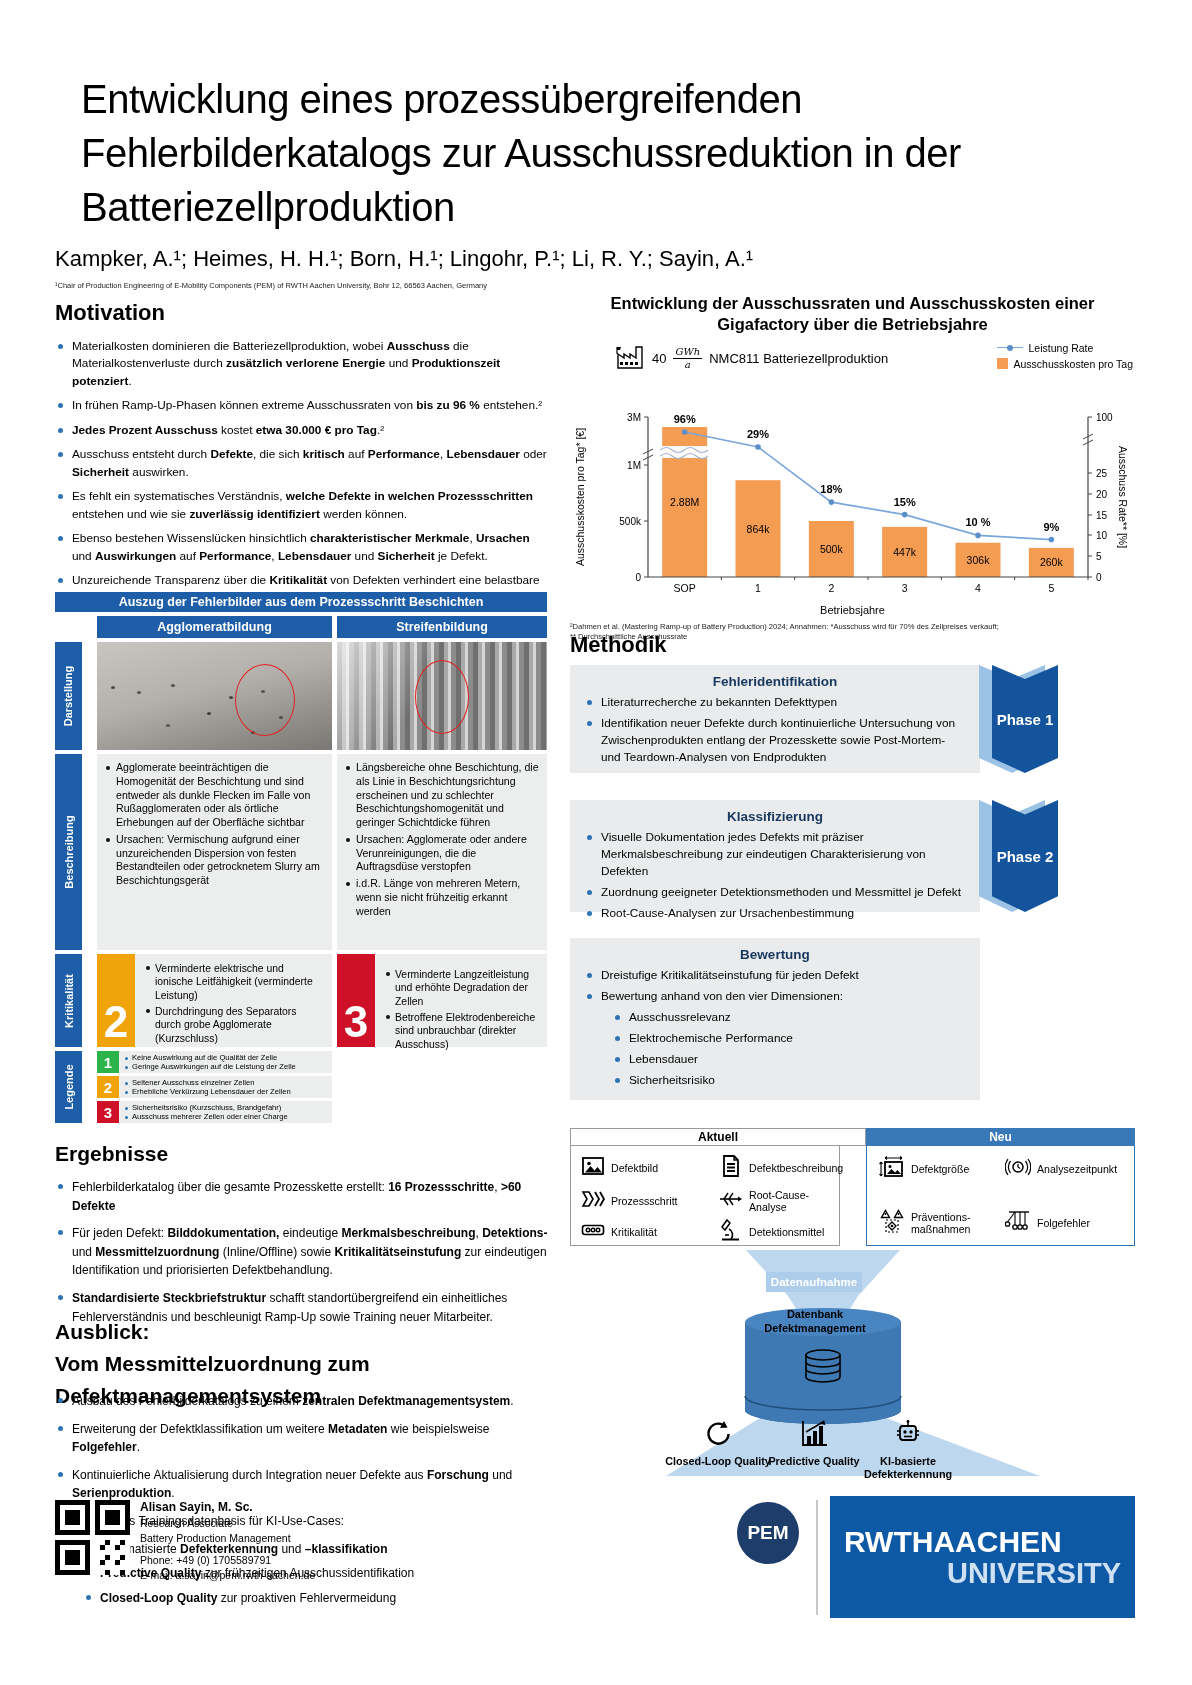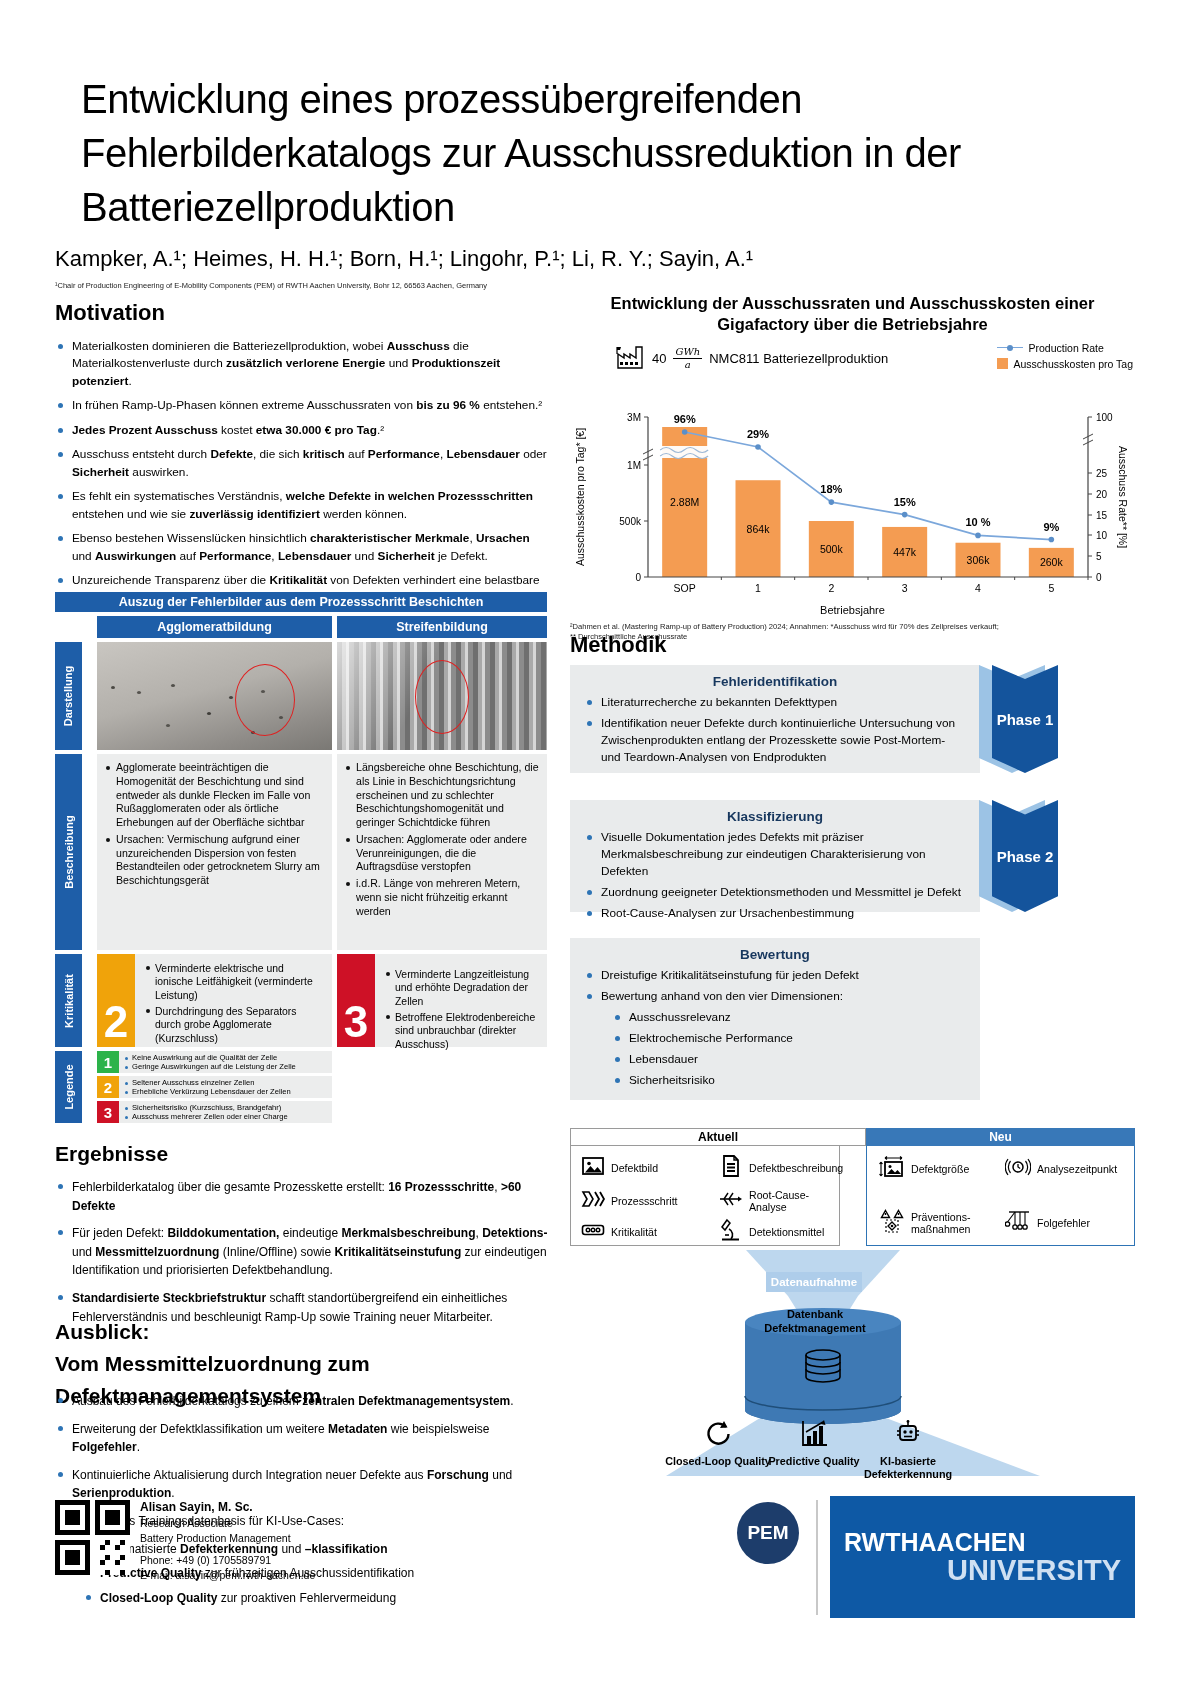--- a/index.html
+++ b/index.html
@@ -101,21 +101,21 @@
   .out .lbl{font-weight:bold;font-size:10.8px;line-height:1.25;margin-top:3px;}
 
   
   .foot-name{font-weight:bold;font-size:12px;margin-bottom:2px;}
   .foot-line{font-size:10.5px;line-height:1.4;}
   .pem-circle{left:737px;top:1502px;width:62px;height:62px;border-radius:50%;background:#1D3D6B;
       color:#fff;font-weight:bold;font-size:19px;display:flex;align-items:center;justify-content:center;border:3px solid #16省2f57;}
   .divider{left:816px;top:1500px;width:2px;height:115px;background:#c8c8c8;}
   .rwth{left:830px;top:1496px;width:305px;height:122px;background:#0E59A5;color:#fff;
         display:flex;flex-direction:column;justify-content:center;padding:0 14px;box-sizing:border-box;}
-  .rwth .l1{font-weight:bold;font-size:25px;letter-spacing:0px;line-height:1.05;}
+  .rwth .l1{font-weight:bold;font-size:30px;letter-spacing:0px;line-height:1.05;}
   .rwth .l2{font-weight:bold;font-size:29px;color:#cfe0f2;text-align:right;line-height:1.05;}
 
   svg text{font-family:"Liberation Sans",sans-serif;}
 </style>
 </head>
 <body>
 
 <div class="page">
 
   <div class="abs title">
@@ -178,21 +178,21 @@
           <div class="num">GWh</div>
           <div class="den">a</div>
         </span>
         <span style="font-size:13px;">NMC811 Batteriezellproduktion</span>
       </div>
       <div class="legend">
         <div class="row">
           <span class="leg-line">
               <i></i>
             </span>
-          <span>Production Rate</span>
+          <span>Leistung Rate</span>
         </div>
         <div class="row">
           <span class="leg-sq" id="leg-sq" style="background: rgb(244, 156, 82);"></span>
           <span>Ausschusskosten pro Tag</span>
         </div>
       </div>
     </div>
     <div id="chart-plot"><svg width="560" height="215" viewBox="0 0 560 215">
           <rect x="92.16666666666666" y="43" width="45" height="150" fill="#F49C52"></rect>
           <text x="114.66666666666666" y="122" font-size="10.5" text-anchor="middle">2.88M</text>

